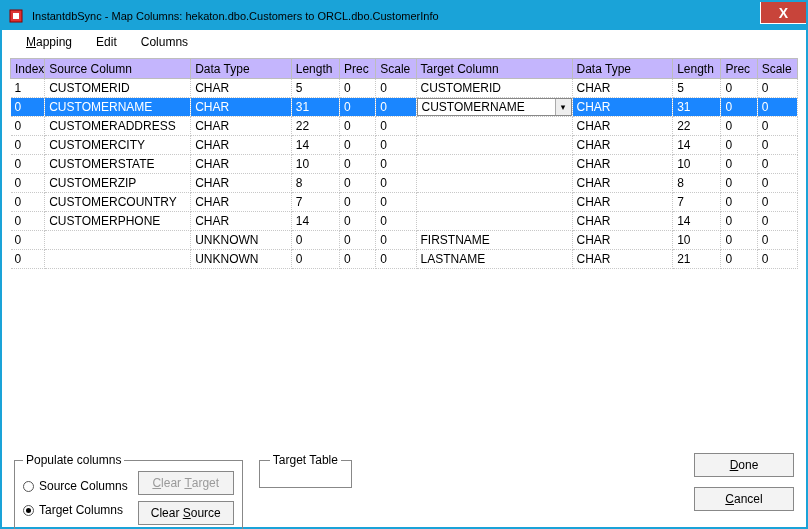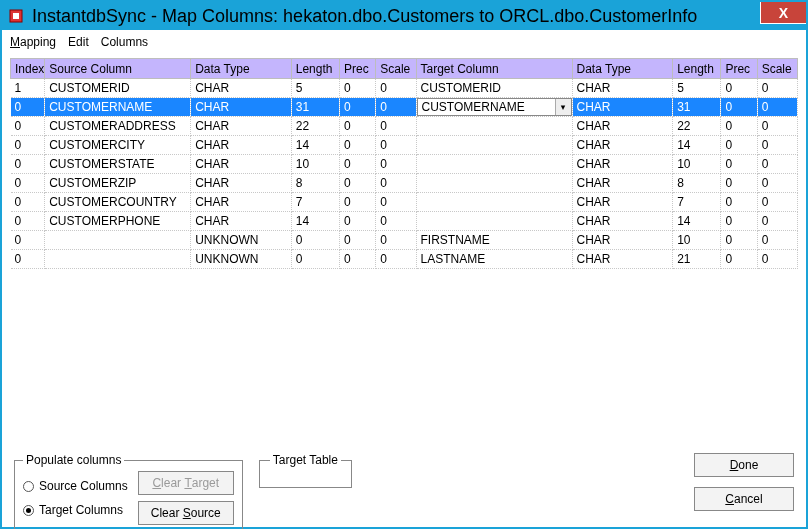--- a/index.html
+++ b/index.html
@@ -1,22 +1,22 @@
 <!DOCTYPE html>
 <html><head>
 <meta charset="utf-8">
 <style>
   * { box-sizing: border-box; }
   html, body { margin: 0; padding: 0; font-family: "Segoe UI", Tahoma, sans-serif; font-size: 12px; color: #000; }
   .window { width: 808px; height: 529px; border: 2px solid #1aa3d8; background: #fff; position: relative; display: flex; flex-direction: column; }
   .titlebar { height: 28px; background: #1aa3d8; display: flex; align-items: center; padding: 0 6px; position: relative; }
   .titlebar .icon { width: 16px; height: 16px; margin-right: 8px; display:flex; align-items:center; justify-content:center; }
-  .titlebar .title { font-size: 18px; color: #000; white-space: nowrap; }
+  .titlebar .title { font-size: 11px; color: #000; white-space: nowrap; }
   .closebtn { position:absolute; right:0; top:0; width:46px; height:22px; background:#c8443a; color:#fff; display:flex; align-items:center; justify-content:center; font-weight:bold; font-size:14px; border:1px solid #fff; border-top:none; border-right:none;}
-  .menubar { height: 24px; display: flex; align-items: center; padding: 0 8px; gap: 12px; border-bottom: 0; }
+  .menubar { height: 24px; display: flex; align-items: center; padding: 0 24px; gap: 24px; border-bottom: 0; }
   .menubar span { cursor: default; }
   .menubar .u { text-decoration: underline; }
   .content { flex:1; padding: 4px 8px 0 8px; overflow:hidden; }
   table.grid { width:100%; border-collapse: collapse; table-layout: fixed; }
   table.grid th, table.grid td { border-right:1px dotted #c8c8c8; border-bottom:1px dotted #c8c8c8; padding:2px 4px; text-align:left; height:18px; overflow:hidden; white-space:nowrap; font-size:12px; }
   table.grid th { background:#c4b5fd; border:1px solid #bdbdbd; font-weight:normal; height:20px; }
   tr.sel td { background:#1a86ff; color:#fff; }
   .combo-cell { position:relative; background:#fff !important; color:#000 !important; padding:0 !important; }
   .combo { display:flex; align-items:center; border:1px solid #888; height:18px; background:#fff; }
   .combo span { flex:1; padding:0 4px; }

